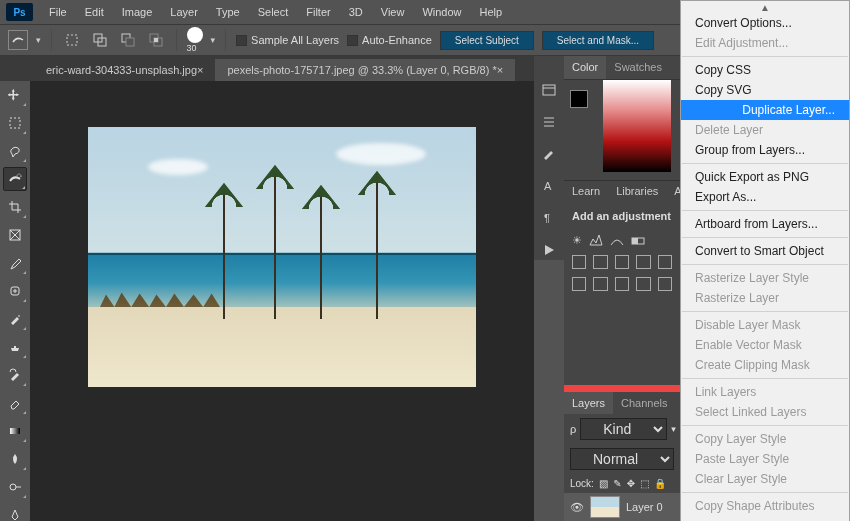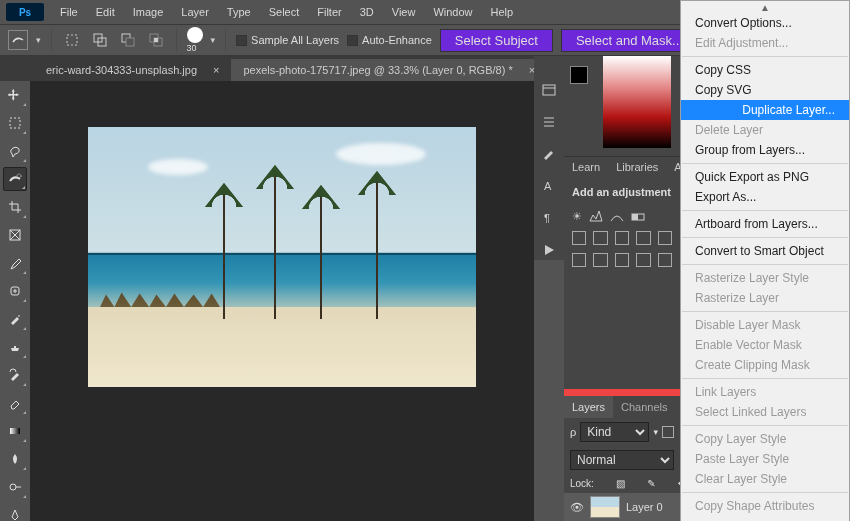--- a/index.html
+++ b/index.html
@@ -1,34 +1,34 @@
 <!DOCTYPE html>
 <html><head>
 <meta charset="utf-8">
 <style>
 * { margin:0; padding:0; box-sizing:border-box; font-family:"Segoe UI",Tahoma,sans-serif; user-select:none; }
 body { background:#535353; width:850px; height:521px; overflow:hidden; position:relative; font-size:11px; color:#ddd; }
 
 
 .menubar { height:24px; background:#535353; display:flex; align-items:center; padding-left:6px; gap:2px; }
-.ps-logo { width:38px; height:18px; background:#001e36; color:#31a8ff; font-size:10px; font-weight:bold; display:flex; align-items:center; justify-content:center; border-radius:2px; margin-right:6px; }
+.ps-logo { width:27px; height:18px; background:#001e36; color:#31a8ff; font-size:10px; font-weight:bold; display:flex; align-items:center; justify-content:center; border-radius:2px; margin-right:6px; }
 .menu-item { padding:3px 8px; color:#d8d8d8; cursor:default; }
 
 
 .optionsbar { height:32px; background:#535353; border-top:1px solid #383838; border-bottom:1px solid #383838; display:flex; align-items:center; padding-left:8px; gap:8px; }
 .brush-thumb { width:20px; height:20px; border:1px solid #888; display:flex; align-items:center; justify-content:center; }
 .divider { width:1px; height:22px; background:#4a4a4a; margin:0 2px; }
 .circle-preview { width:16px; height:16px; border-radius:50%; background:#fff; }
 .icon-btn { width:20px; height:20px; display:flex; align-items:center; justify-content:center; color:#ccc; }
 .checkbox { width:11px; height:11px; border:1px solid #333; background:#3a3a3a; display:inline-block; vertical-align:middle; margin-right:4px; }
-.opt-btn { border:1px solid #333; background:#6d28d9; padding:3px 14px; color:#ddd; font-size:13px; }
+.opt-btn { border:1px solid #333; background:#0c4a6e; padding:3px 14px; color:#ddd; font-size:10px; }
 
 
 .tabbar { height:25px; background:#3a3a3a; display:flex; align-items:flex-end; padding-left:34px; }
-.doc-tab { padding:5px 12px; color:#ccc; font-size:11px; display:flex; align-items:center; gap:16px; }
+.doc-tab { padding:5px 12px; color:#ccc; font-size:11px; display:flex; align-items:center; gap:0; }
 .doc-tab.active { background:#535353; }
 
 
 .toolbox { position:absolute; left:0; top:81px; width:30px; background:#535353; display:flex; flex-direction:column; align-items:center; }
 .tool { width:24px; height:24px; margin:2px 0; display:flex; align-items:center; justify-content:center; color:#ddd; border-radius:2px; position:relative; }
 .tool.active { background:#3a3a3a; border:1px solid #222; }
 .tool-corner { position:absolute; right:1px; bottom:1px; width:0; height:0; border-right:3px solid #aaa; border-top:3px solid transparent; }
 
 
 .canvas-area { position:absolute; left:30px; top:81px; right:316px; bottom:0; background:#282828; display:flex; align-items:flex-start; justify-content:center; padding-top:46px; }
@@ -55,23 +55,23 @@
 .color-picker { width:68px; height:92px; margin:0 auto; background:linear-gradient(to bottom,#fff,#e58b8b,#b31212,#000); }
 .mini-tabs { display:flex; height:22px; border-top:1px solid #333; }
 .mini-tab { padding:4px 8px; color:#ccc; font-size:11px; }
 .adj-label { padding:8px; font-size:11px; font-weight:bold; }
 .adj-row { display:flex; gap:7px; padding:4px 8px; }
 .adj-ic { width:16px; height:14px; border:1px solid #aaa; }
 
 .layers-panel { margin-top:auto; border-top:7px solid #ef4444; }
 .layers-head { display:flex; height:22px; }
 .kind-row { display:flex; align-items:center; gap:4px; padding:4px 6px; }
-.kind-sel { background:#3a3a3a; border:1px solid #222; color:#ddd; padding:1px 2px; font-size:12px; flex:1; }
+.kind-sel { background:#3a3a3a; border:1px solid #222; color:#ddd; padding:1px 18px; font-size:14px; flex:1; }
 .blend-row { padding:4px 6px; }
-.lock-row { display:flex; align-items:center; gap:22px; padding:4px 6px; font-size:10px; }
+.lock-row { display:flex; align-items:center; gap:5px; padding:4px 6px; font-size:10px; }
 .layer-row { display:flex; align-items:center; gap:6px; padding:3px 6px; background:#5b5b5b; }
 .layer-thumb { width:30px; height:22px; background:linear-gradient(#bcd9e5 0 50%,#efe6cd 50%); border:1px solid #888; }
 
 
 .context-menu { position:absolute; right:0; top:0; width:170px; background:#f0f0f0; border:1px solid #a0a0a0; color:#222; font-size:12px; padding:2px 0; }
 .cm-item { padding:3px 14px; white-space:nowrap; }
 .cm-item.hl { background:#1a86ff; color:#fff;text-align:right; }
 .cm-item.dis { color:#9a9a9a; }
 .cm-sep { height:1px; background:#d0d0d0; margin:3px 1px; }
 .cm-arrow-up { text-align:center; color:#666; font-size:10px; line-height:10px; }
@@ -305,20 +305,24 @@
       </svg>
     </div>
   <div class="icon-btn">
       <svg width="16" height="16">
         <path d="M4 3l9 5-9 5z" fill="#ccc"></path>
       </svg>
     </div>
 </div>
 
 <div class="panels">
+  <div class="panel-tabs">
+    <div class="panel-tab active">Color</div>
+    <div class="panel-tab">Swatches</div>
+  </div>
   <div style="display:flex">
     <div class="swatch-big"></div>
     <div class="color-picker"></div>
   </div>
   <div class="mini-tabs" style="margin-top:8px">
     <div class="mini-tab">Learn</div>
     <div class="mini-tab">Libraries</div>
     <div class="mini-tab">A</div>
   </div>
   <div class="adj-label">Add an adjustment</div>

